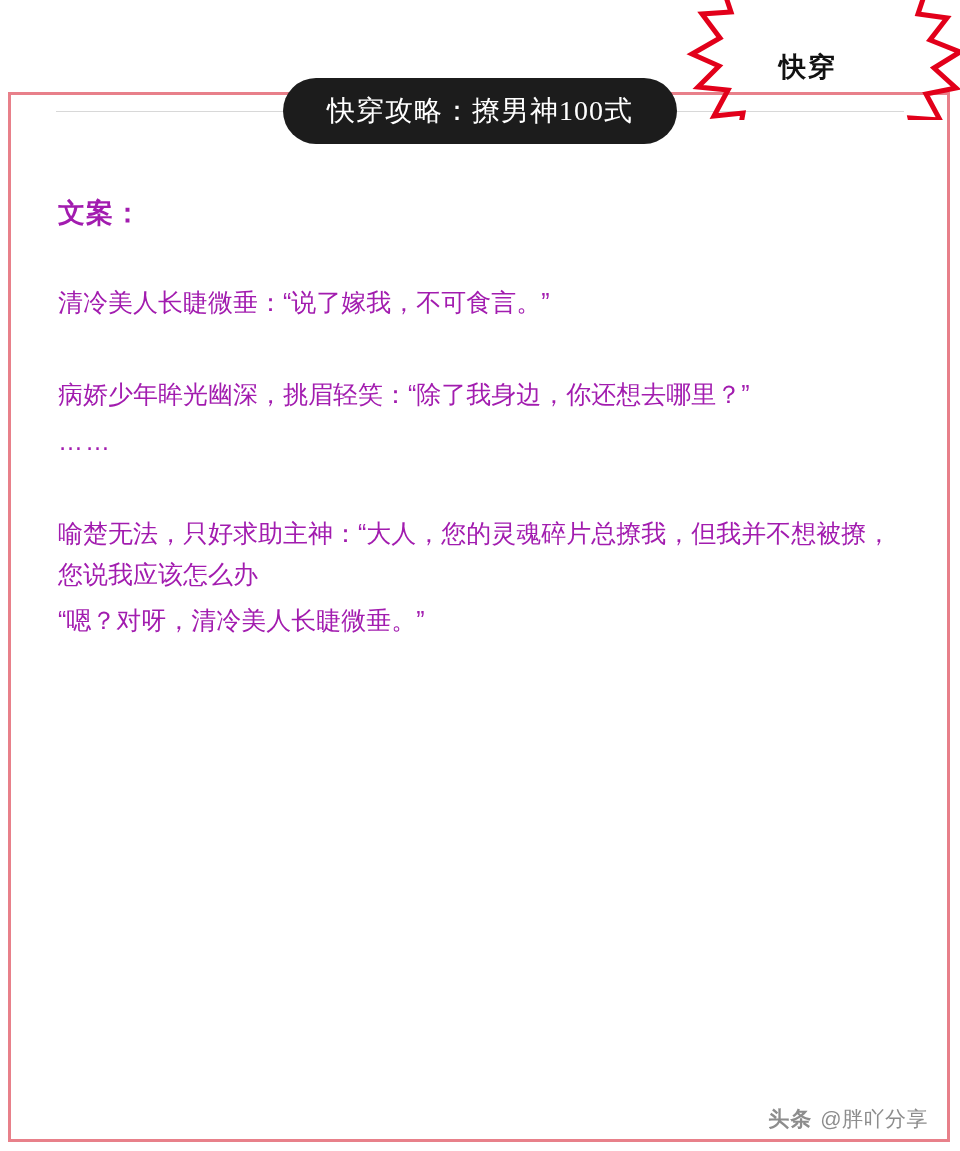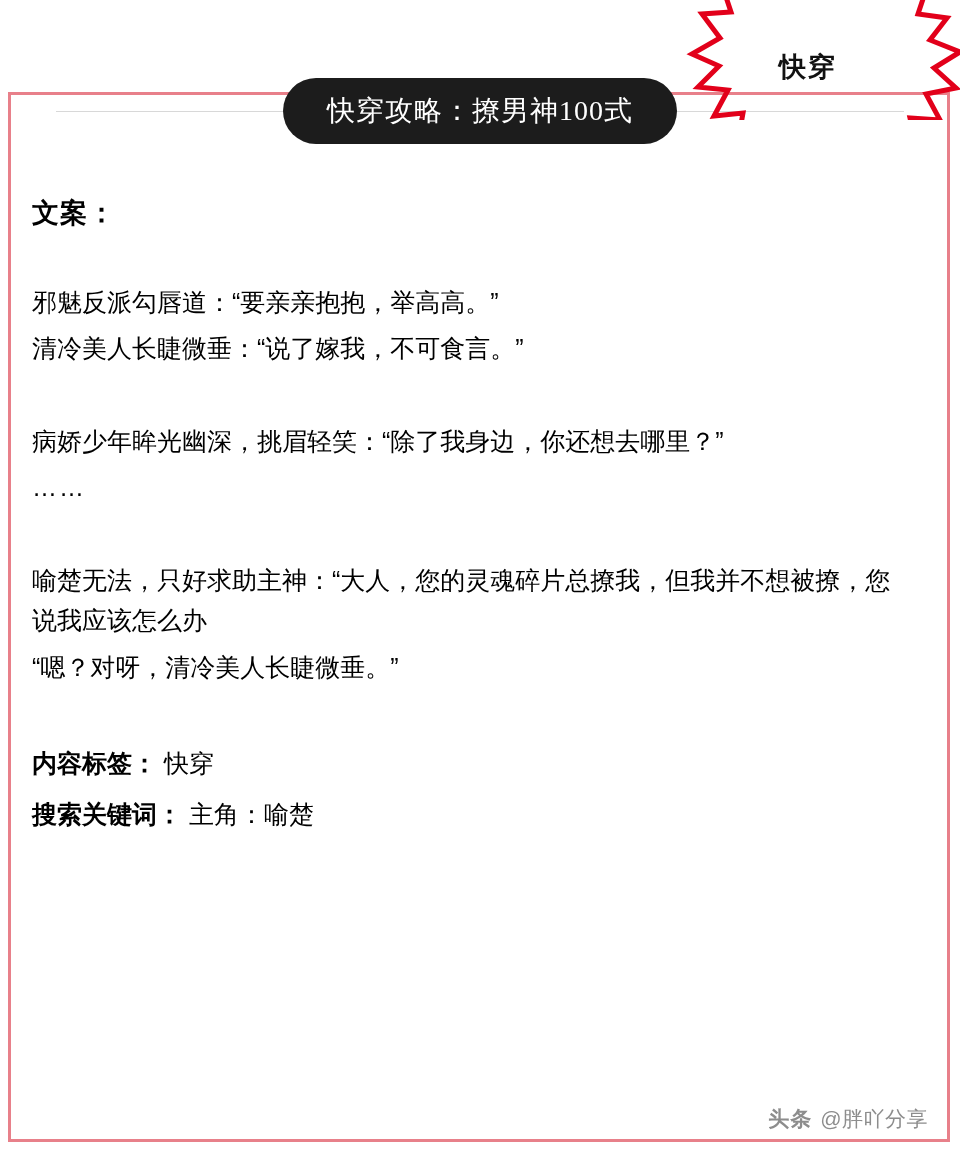--- a/index.html
+++ b/index.html
@@ -82,25 +82,25 @@
     padding: 14px 44px;
     font-size: 28px;
     letter-spacing: 1px;
     white-space: nowrap;
     flex: 0 0 auto;
     font-family: Liberation Serif, serif;
   }
 
   .content {
     position: absolute;
-    left: 32px;
+    left: 58px;
     top: 192px;
     right: 48px;
     font-size: 25px;
-    color: #000000;
+    color: #a21caf;
     line-height: 1.62;
   }
 
   .section-label {
     font-weight: bold;
     font-size: 27px;
     letter-spacing: 1px;
     margin-bottom: 46px;
   }
 
@@ -162,37 +162,26 @@
 
 <div class="title-row">
   <div class="title-rule left"></div>
   <div class="title-pill">快穿攻略：撩男神100式</div>
   <div class="title-rule right"></div>
 </div>
 
 <div class="content">
   <div class="section-label">文案：</div>
 
-  <div class="para">邪魅反派勾唇道：“要亲亲抱抱，举高高。”</div>
   <div class="para">清冷美人长睫微垂：“说了嫁我，不可食言。”</div>
 
   <div class="para gap">病娇少年眸光幽深，挑眉轻笑：“除了我身边，你还想去哪里？”</div>
   <div class="para ellipsis">……</div>
 
   <div class="para gap">喻楚无法，只好求助主神：“大人，您的灵魂碎片总撩我，但我并不想被撩，您说我应该怎么办</div>
   <div class="para">“嗯？对呀，清冷美人长睫微垂。”</div>
 
-  <div class="meta">
-    <div class="meta-row">
-      <span class="meta-key">内容标签：</span>
-      <span class="meta-val">快穿</span>
-    </div>
-    <div class="meta-row">
-      <span class="meta-key">搜索关键词：</span>
-      <span class="meta-val">主角：喻楚</span>
-    </div>
-  </div>
 </div>
 
 <div class="watermark">
   <span class="wm-logo">头条</span>
   <span class="wm-name">@胖吖分享</span>
 </div>
 
 </body></html>

